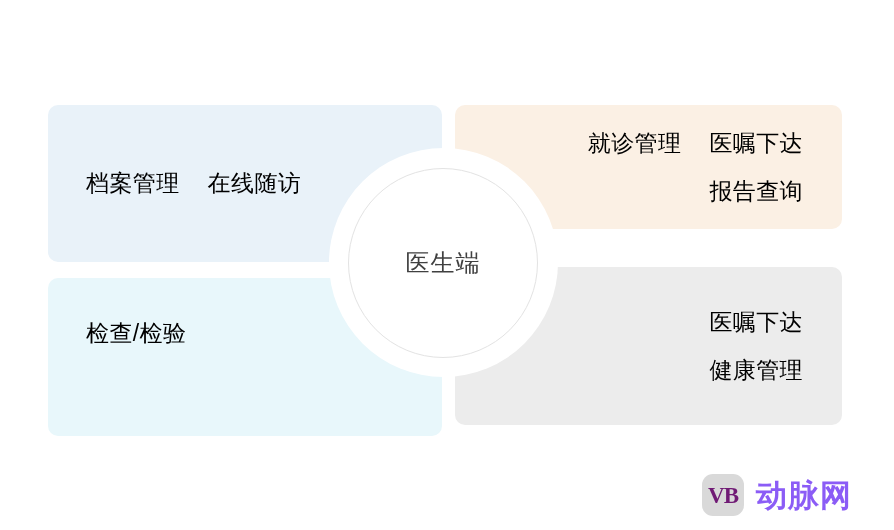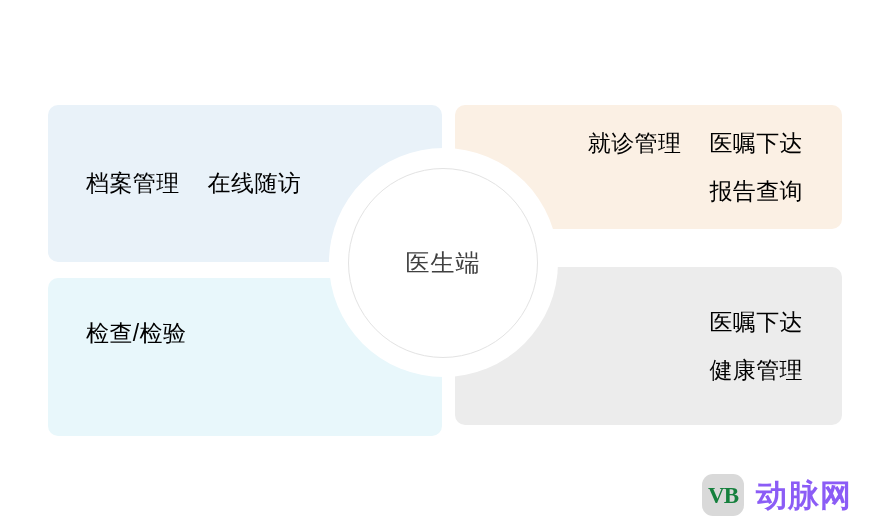--- a/index.html
+++ b/index.html
@@ -133,21 +133,21 @@
     height: 42px;
     border-radius: 11px;
     background: #d9d9d9;
     display: flex;
     align-items: center;
     justify-content: center;
   }
   .wm-mark-text {
     font-size: 23px;
     font-weight: bold;
-    color: #15803d;
+    color: #701a75;
     line-height: 1;
     font-family: "Liberation Serif", "DejaVu Serif", serif;
     letter-spacing: -1px;
   }
   .wm-text {
     font-size: 31px;
     line-height: 1;
     color: #8b5cf6;
     font-weight: bold;
     letter-spacing: 1px;

